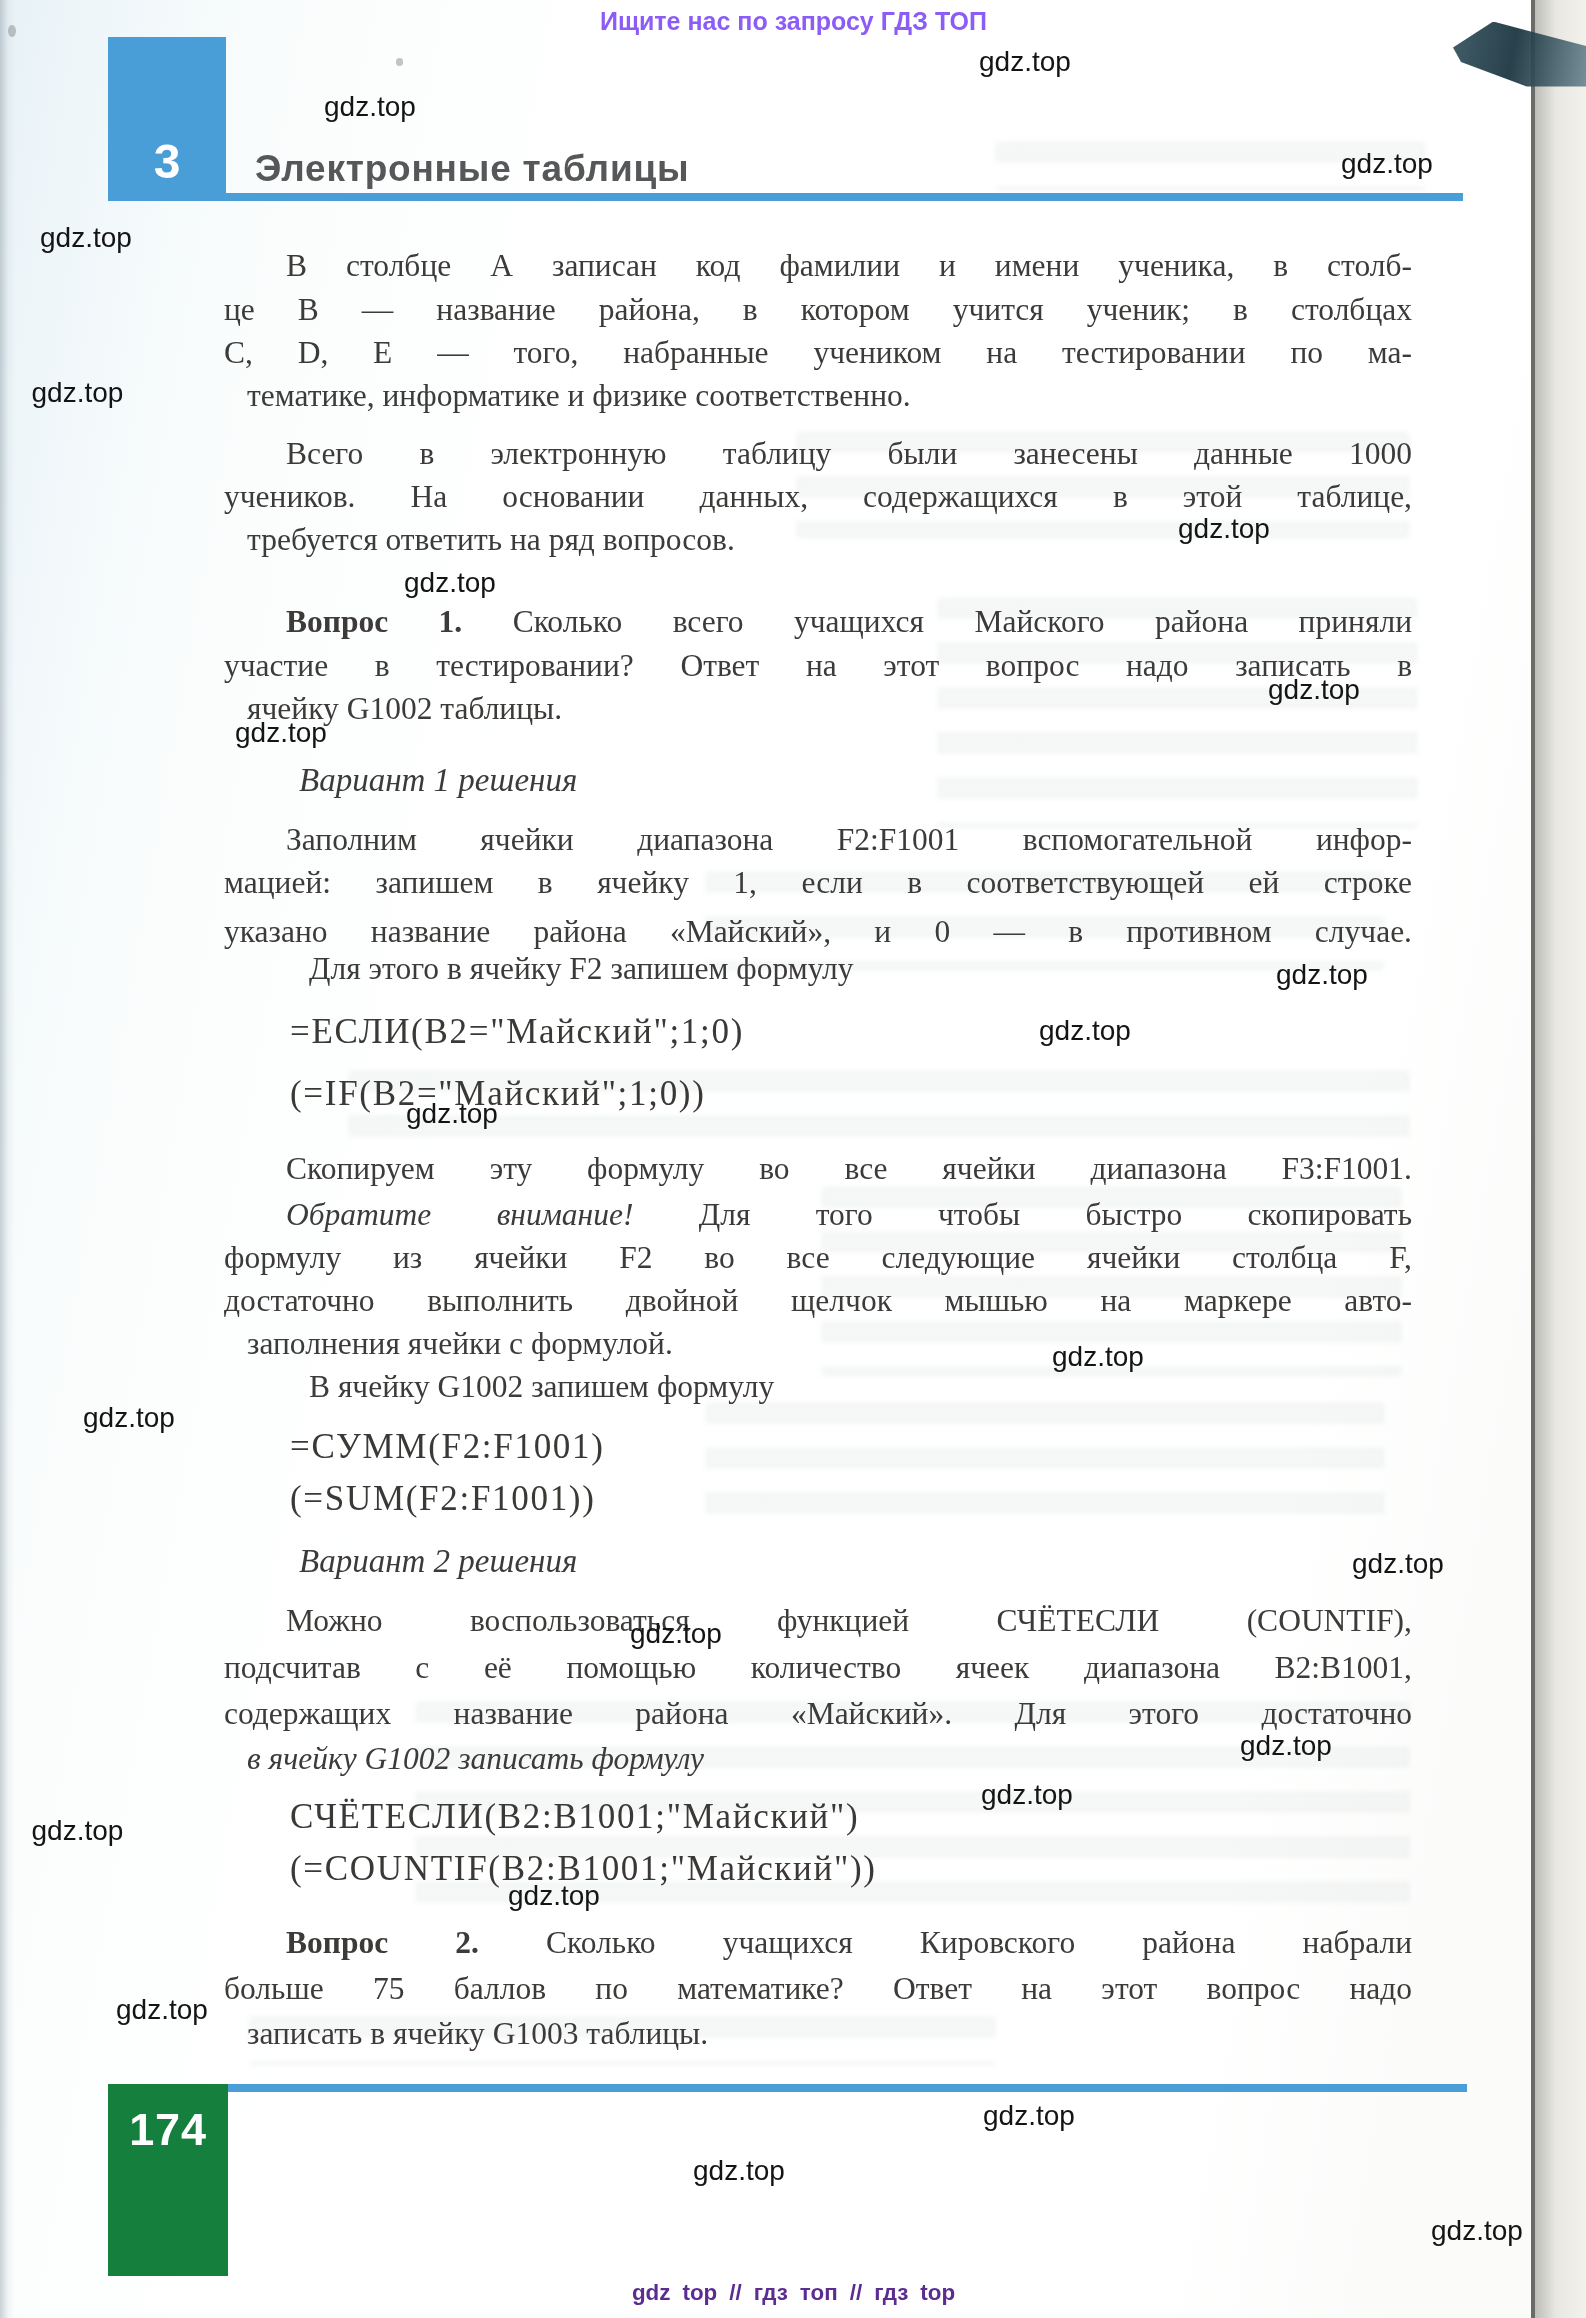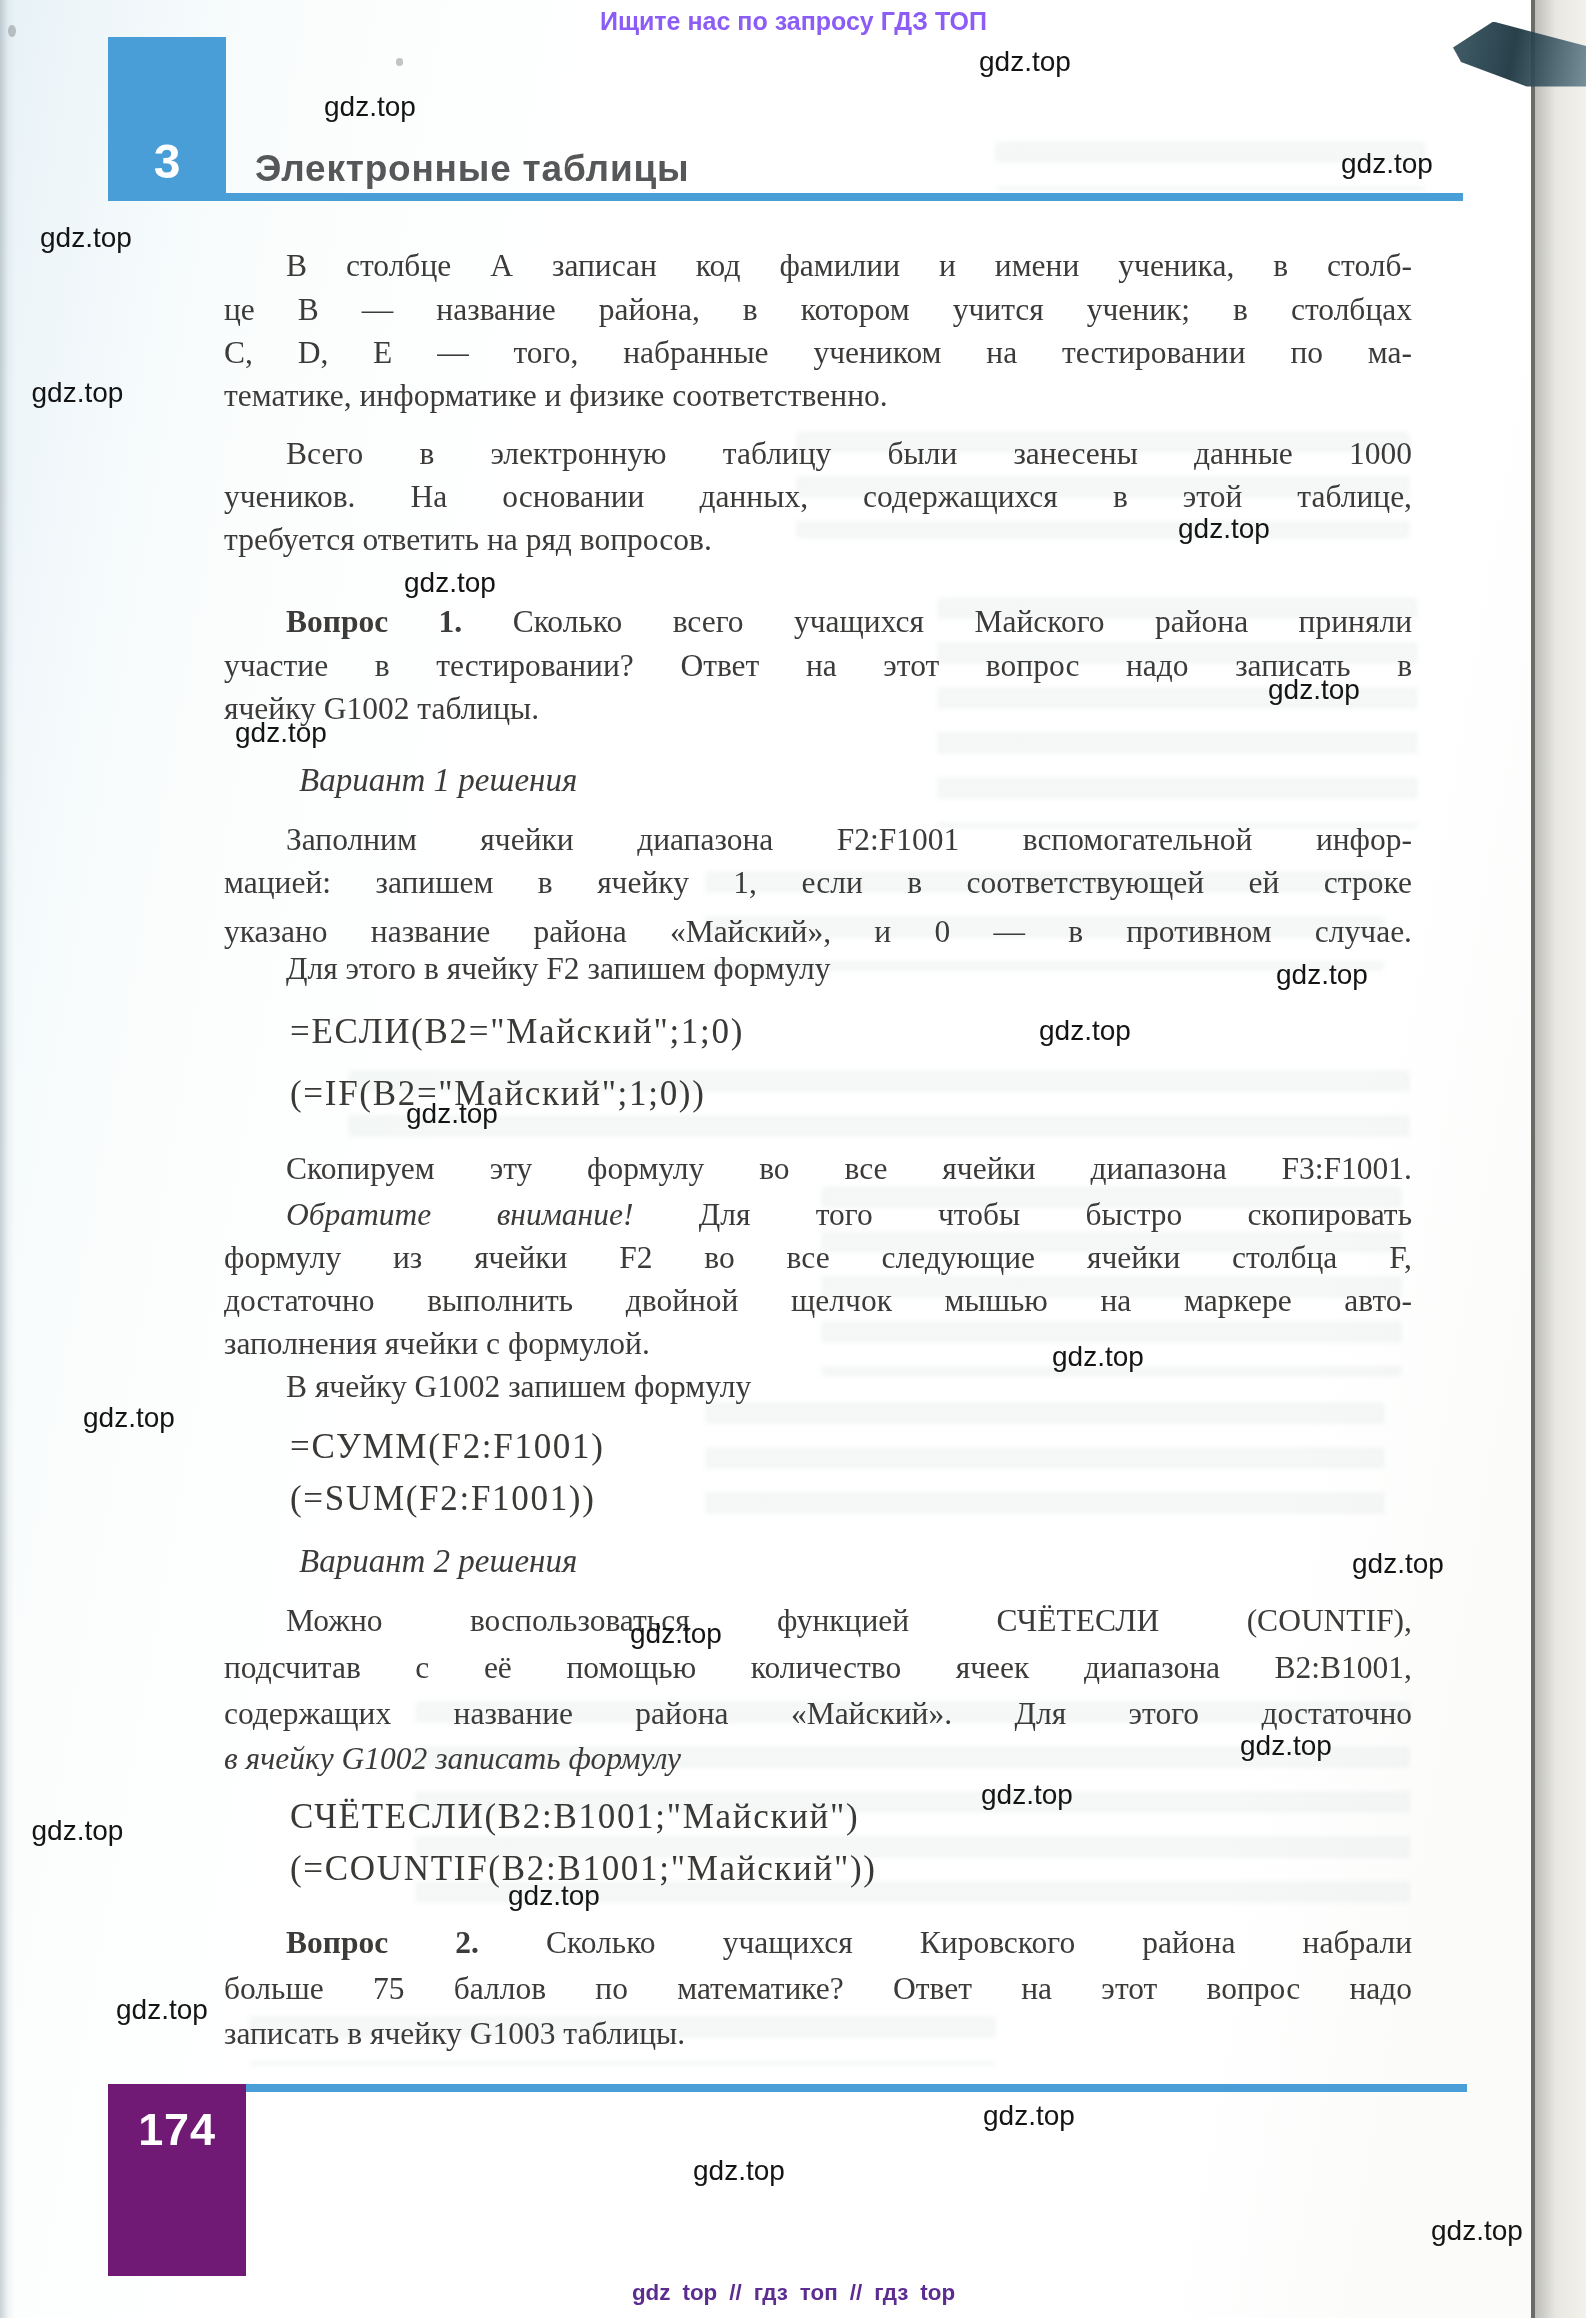--- a/index.html
+++ b/index.html
@@ -62,35 +62,35 @@
   }
   .header-rule{
     position:absolute;left:226px;top:193px;width:1237px;height:8.3px;background:#4a9ed8;
   }
   
   .tl{
     position:absolute;left:224px;width:1188px;height:40px;
     font-family:"Liberation Serif",serif;font-size:31.5px;line-height:40px;color:#3c3b39;
     text-align:justify;text-align-last:justify;white-space:nowrap;
   }
-  .fin{text-align-last:left;}
+  .fin{text-align-last:left;margin-left:23px;}
   .ind{padding-left:62px;width:1126px;}
   .variant{
     position:absolute;left:299px;height:41px;
     font-family:"Liberation Serif",serif;font-style:italic;font-size:33px;line-height:41px;color:#3c3b39;
   }
   .formula{
     position:absolute;left:290px;height:43px;
     font-family:"Liberation Serif",serif;font-size:35px;line-height:43px;color:#3a3936;letter-spacing:1.7px;
   }
   .b{font-weight:bold;}
   .itp{font-style:italic;}
   
   .footer-box{
-    position:absolute;left:108px;top:2084px;width:138px;height:192px;background:#701a75;
+    position:absolute;left:108px;top:2084px;width:120px;height:192px;background:#15803d;
   }
   .page-number{
     position:absolute;left:0;top:20px;width:100%;text-align:center;
     font-family:"Liberation Sans",sans-serif;font-weight:bold;font-size:45px;color:#ffffff;letter-spacing:0.8px;
   }
   .footer-rule{
     position:absolute;left:226px;top:2084px;width:1241px;height:7.5px;background:#4a9ed8;
   }
   
   .wm{

